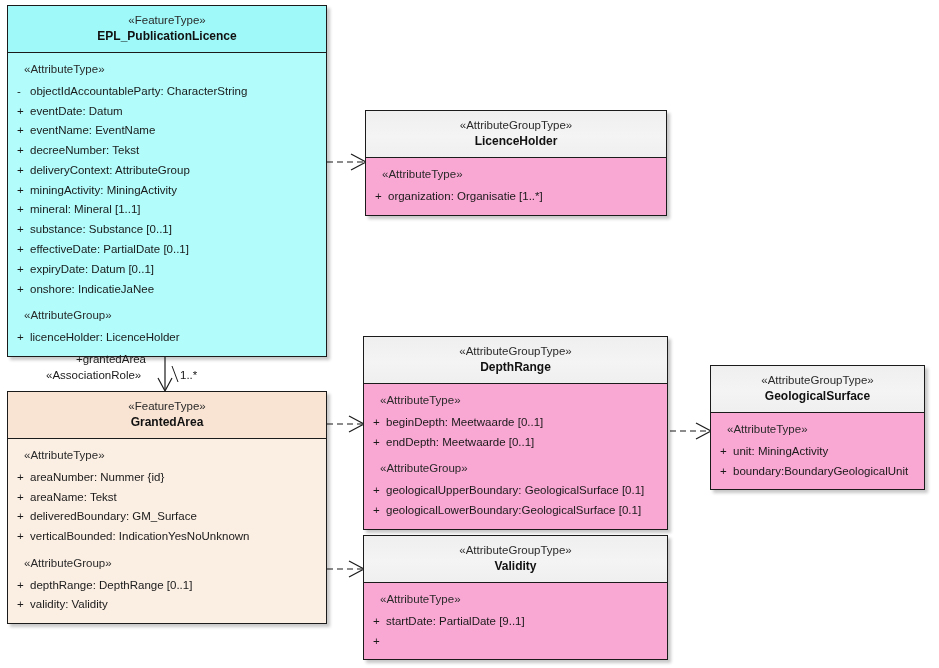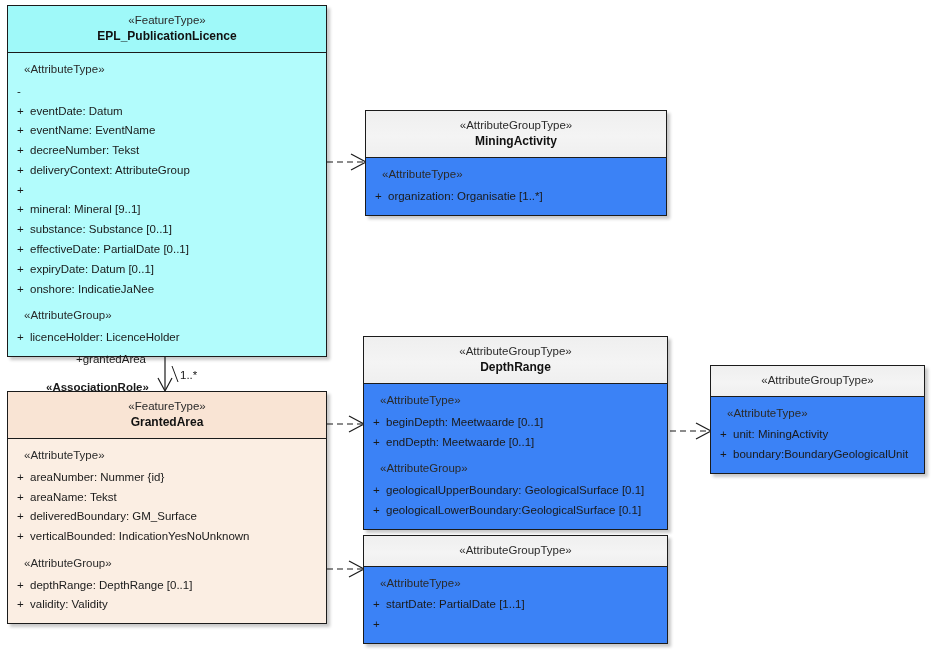--- a/index.html
+++ b/index.html
@@ -88,21 +88,21 @@
   .attr-txt {
     padding-left: 8px;
   }
   .gap-row { height: 7px; }
 
   
   .theme-cyan { background: #b2fcfc; }
   .theme-cyan .uml-header { background: #9ff9f9; }
   .theme-peach { background: #fbeee3; }
   .theme-peach .uml-header { background: #f9e4d4; }
-  .theme-gray { background: #3b82f6; }
+  .theme-gray { background: #f9a8d4; }
   .theme-gray .uml-header {
     background: linear-gradient(to bottom, #efefef 0%, #f4f4f4 55%, #efefef 100%);
   }
 
   
   .assoc-label {
     position: absolute;
     font-size: 11.5px;
     color: #1a1a1a;
     white-space: nowrap;
@@ -148,43 +148,45 @@
 
   <div class="uml-box theme-cyan" style="left:7px; top:5px; width:320px;">
     <div class="uml-header">
       <span class="stereo">«FeatureType»</span>
       <span class="cname">EPL_PublicationLicence</span>
     </div>
     <div class="uml-body">
       <div class="grp-label">«AttributeType»</div>
       <div class="attr-row">
         <span class="attr-vis">-</span>
+        <span class="attr-txt">objectIdAccountableParty: CharacterString</span>
       </div>
       <div class="attr-row">
         <span class="attr-vis">+</span>
         <span class="attr-txt">eventDate: Datum</span>
       </div>
       <div class="attr-row">
         <span class="attr-vis">+</span>
         <span class="attr-txt">eventName: EventName</span>
       </div>
       <div class="attr-row">
         <span class="attr-vis">+</span>
         <span class="attr-txt">decreeNumber: Tekst</span>
       </div>
       <div class="attr-row">
         <span class="attr-vis">+</span>
         <span class="attr-txt">deliveryContext: AttributeGroup</span>
       </div>
       <div class="attr-row">
         <span class="attr-vis">+</span>
-      </div>
-      <div class="attr-row">
-        <span class="attr-vis">+</span>
-        <span class="attr-txt">mineral: Mineral [9..1]</span>
+        <span class="attr-txt">miningActivity: MiningActivity</span>
+      </div>
+      <div class="attr-row">
+        <span class="attr-vis">+</span>
+        <span class="attr-txt">mineral: Mineral [1..1]</span>
       </div>
       <div class="attr-row">
         <span class="attr-vis">+</span>
         <span class="attr-txt">substance: Substance [0..1]</span>
       </div>
       <div class="attr-row">
         <span class="attr-vis">+</span>
         <span class="attr-txt">effectiveDate: PartialDate [0..1]</span>
       </div>
       <div class="attr-row">
@@ -202,21 +204,21 @@
       <div class="attr-row">
         <span class="attr-vis">+</span>
         <span class="attr-txt">licenceHolder: LicenceHolder</span>
       </div>
     </div>
   </div>
 
   <div class="uml-box theme-gray" style="left:365px; top:110px; width:302px;">
     <div class="uml-header">
       <span class="stereo">«AttributeGroupType»</span>
-      <span class="cname">MiningActivity</span>
+      <span class="cname">LicenceHolder</span>
     </div>
     <div class="uml-body">
       <div class="grp-label">«AttributeType»</div>
       <div class="attr-row">
         <span class="attr-vis">+</span>
         <span class="attr-txt">organization: Organisatie [1..*]</span>
       </div>
     </div>
   </div>
 
@@ -284,47 +286,49 @@
       <div class="attr-row">
         <span class="attr-vis">+</span>
         <span class="attr-txt">geologicalLowerBoundary:GeologicalSurface [0.1]</span>
       </div>
     </div>
   </div>
 
   <div class="uml-box theme-gray" style="left:710px; top:365px; width:215px;">
     <div class="uml-header">
       <span class="stereo">«AttributeGroupType»</span>
+      <span class="cname">GeologicalSurface</span>
     </div>
     <div class="uml-body">
       <div class="grp-label">«AttributeType»</div>
       <div class="attr-row">
         <span class="attr-vis">+</span>
         <span class="attr-txt">unit: MiningActivity</span>
       </div>
       <div class="attr-row">
         <span class="attr-vis">+</span>
         <span class="attr-txt">boundary:BoundaryGeologicalUnit</span>
       </div>
     </div>
   </div>
 
   <div class="uml-box theme-gray" style="left:363px; top:535px; width:305px;">
     <div class="uml-header">
       <span class="stereo">«AttributeGroupType»</span>
-    </div>
-    <div class="uml-body">
-      <div class="grp-label">«AttributeType»</div>
-      <div class="attr-row">
-        <span class="attr-vis">+</span>
-        <span class="attr-txt">startDate: PartialDate [1..1]</span>
+      <span class="cname">Validity</span>
+    </div>
+    <div class="uml-body">
+      <div class="grp-label">«AttributeType»</div>
+      <div class="attr-row">
+        <span class="attr-vis">+</span>
+        <span class="attr-txt">startDate: PartialDate [9..1]</span>
       </div>
       <div class="attr-row">
         <span class="attr-vis">+</span>
       </div>
     </div>
   </div>
 
   <div class="assoc-label" style="left:76px; top:352px;">+grantedArea</div>
-  <div class="assoc-label" style="left:46px; top:380px;font-weight:bold;">«AssociationRole»</div>
+  <div class="assoc-label" style="left:46px; top:368px;">«AssociationRole»</div>
   <div class="assoc-label" style="left:180px; top:368px;">1..*</div>
 
 </div>
 
 </body></html>

